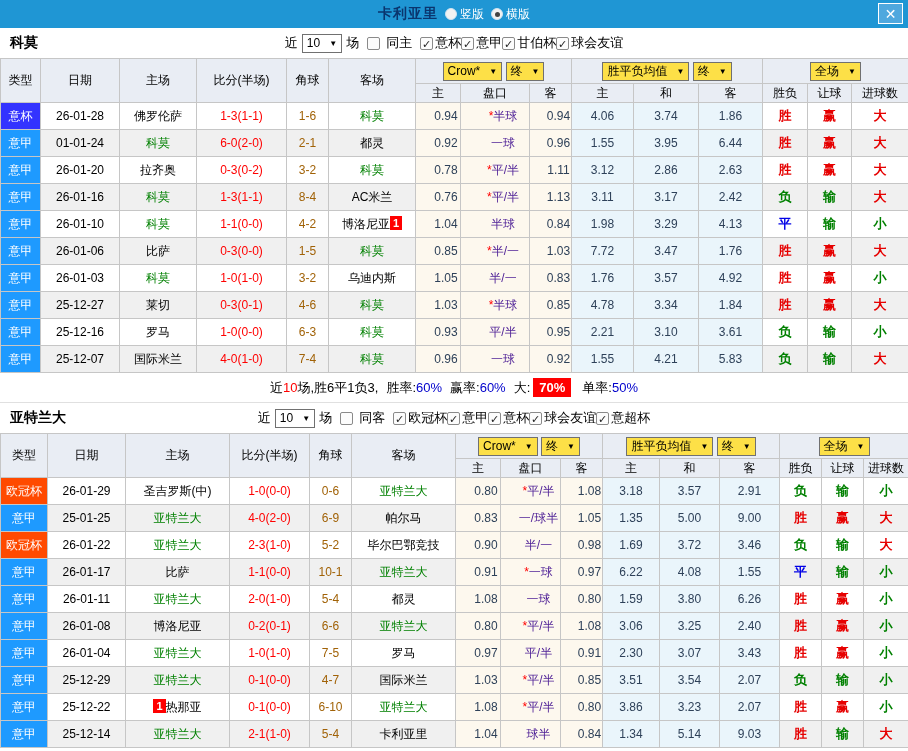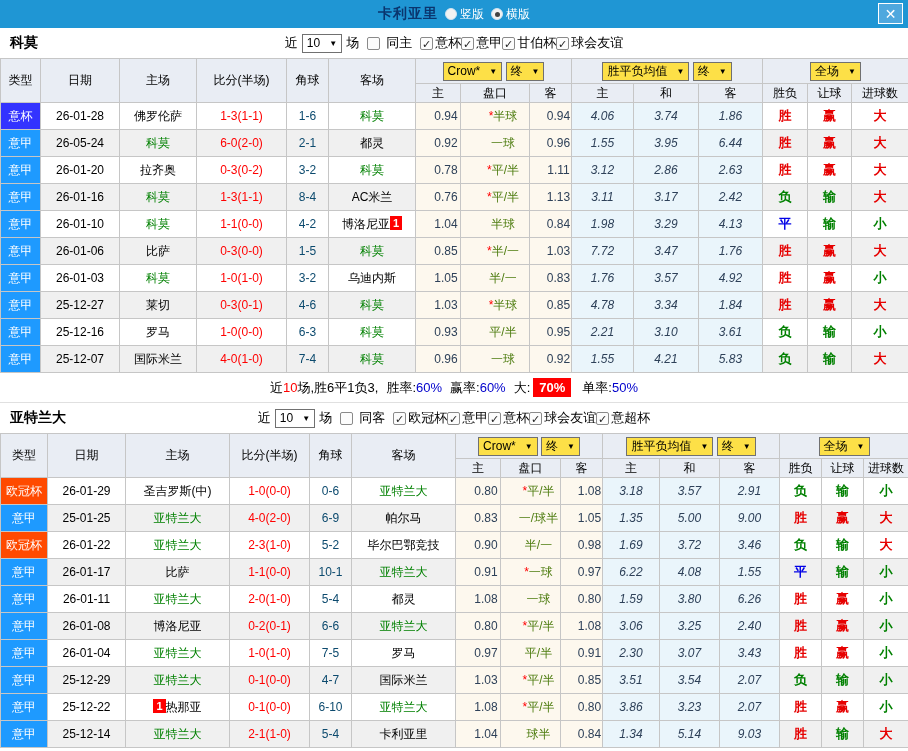--- a/index.html
+++ b/index.html
@@ -30,27 +30,27 @@
   tr.hrow2 th{height:18px;}
   th .select{background:#fde047;}
   tr.data{height:27px;font-size:12px;color:#000;}
   tr.data td{background:#fff;}
   tr.data.alt td.plain{background:#F0F0F0;}
   td.type{color:#fff;font-size:12px;}
   td.type.league{background:#1E9AFF!important;}
   td.type.cup{background:#3333FF!important;}
   td.type.ucl{background:#FF4A00!important;}
   td.td-crow{background:#FDF8EE!important;color:#2E4159;padding-left:16px;}
-  td.td-avg{background:#EAF5FB!important;color:#2E4159;font-style:italic;}
+  td.td-avg{background:#EAF5FB!important;color:#2E4159;}
   .team{color:#000;}
   .team.green{color:#008000;}
   .score-main,.score-half{color:#FF0000;}
-  .corner{color:#0c4a6e;}
+  .corner{color:#a16207;}
   .star{color:#FF0000;}
-  .hctext{color:#4d7c0f;}
+  .hctext{color:#4c1d95;}
   .badge1{display:inline-block;background:#FF0000;color:#fff;font-size:11px;line-height:14px;padding:0 3px;font-weight:bold;vertical-align:1px;}
   .res-r{color:#E60000;font-weight:bold;font-size:13px;}
   .res-g{color:#008000;font-weight:bold;font-size:13px;}
   .res-b{color:#0000E6;font-weight:bold;font-size:13px;}
   
   .summary-row{height:29px;display:flex;align-items:center;justify-content:center;font-size:13px;color:#000;background:#fff;border-bottom:1px solid #E0E0E0;}
   .summary-row span{display:inline-block;}
   .sum-red{color:#FF0000;}
   .sum-blue{color:#0000CC;}
   .sum-sp{width:8px;}
@@ -184,21 +184,21 @@
         <td class="td-crow">0.94</td>
         <td class="td-avg">4.06</td>
         <td class="td-avg">3.74</td>
         <td class="td-avg">1.86</td>
         <td class="plain"><span class="res-r">胜</span></td>
         <td class="plain"><span class="res-r">赢</span></td>
         <td class="plain"><span class="res-r">大</span></td>
       </tr>
       <tr class="data alt">
         <td class="type league">意甲</td>
-        <td class="plain">26-05-24</td>
+        <td class="plain">01-01-24</td>
         <td class="plain"><span class="team green">科莫</span></td>
         <td class="plain"><span class="score-main">6-0</span><span class="score-half">(2-0)</span></td>
         <td class="plain"><span class="corner">2-1</span></td>
         <td class="plain"><span class="team">都灵</span></td>
         <td class="td-crow">0.92</td>
         <td class="td-crow"><span class="hctext">一球</span></td>
         <td class="td-crow">0.96</td>
         <td class="td-avg">1.55</td>
         <td class="td-avg">3.95</td>
         <td class="td-avg">6.44</td>

